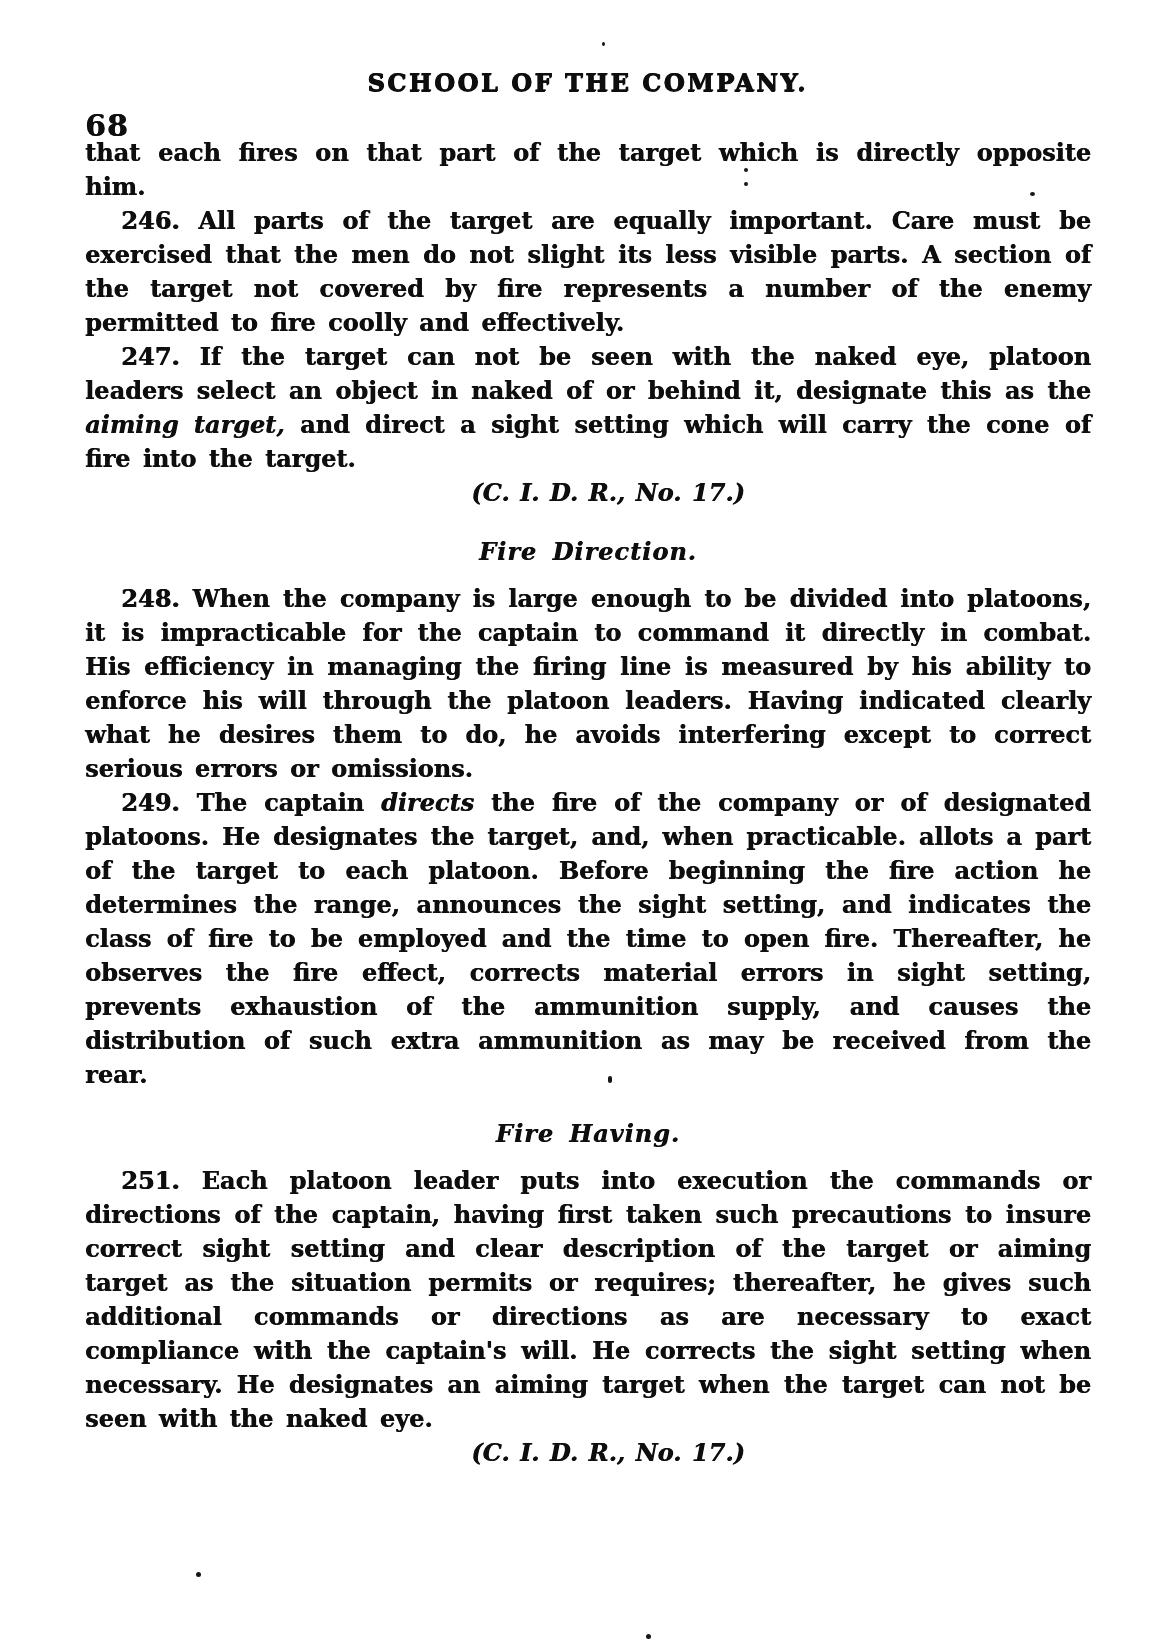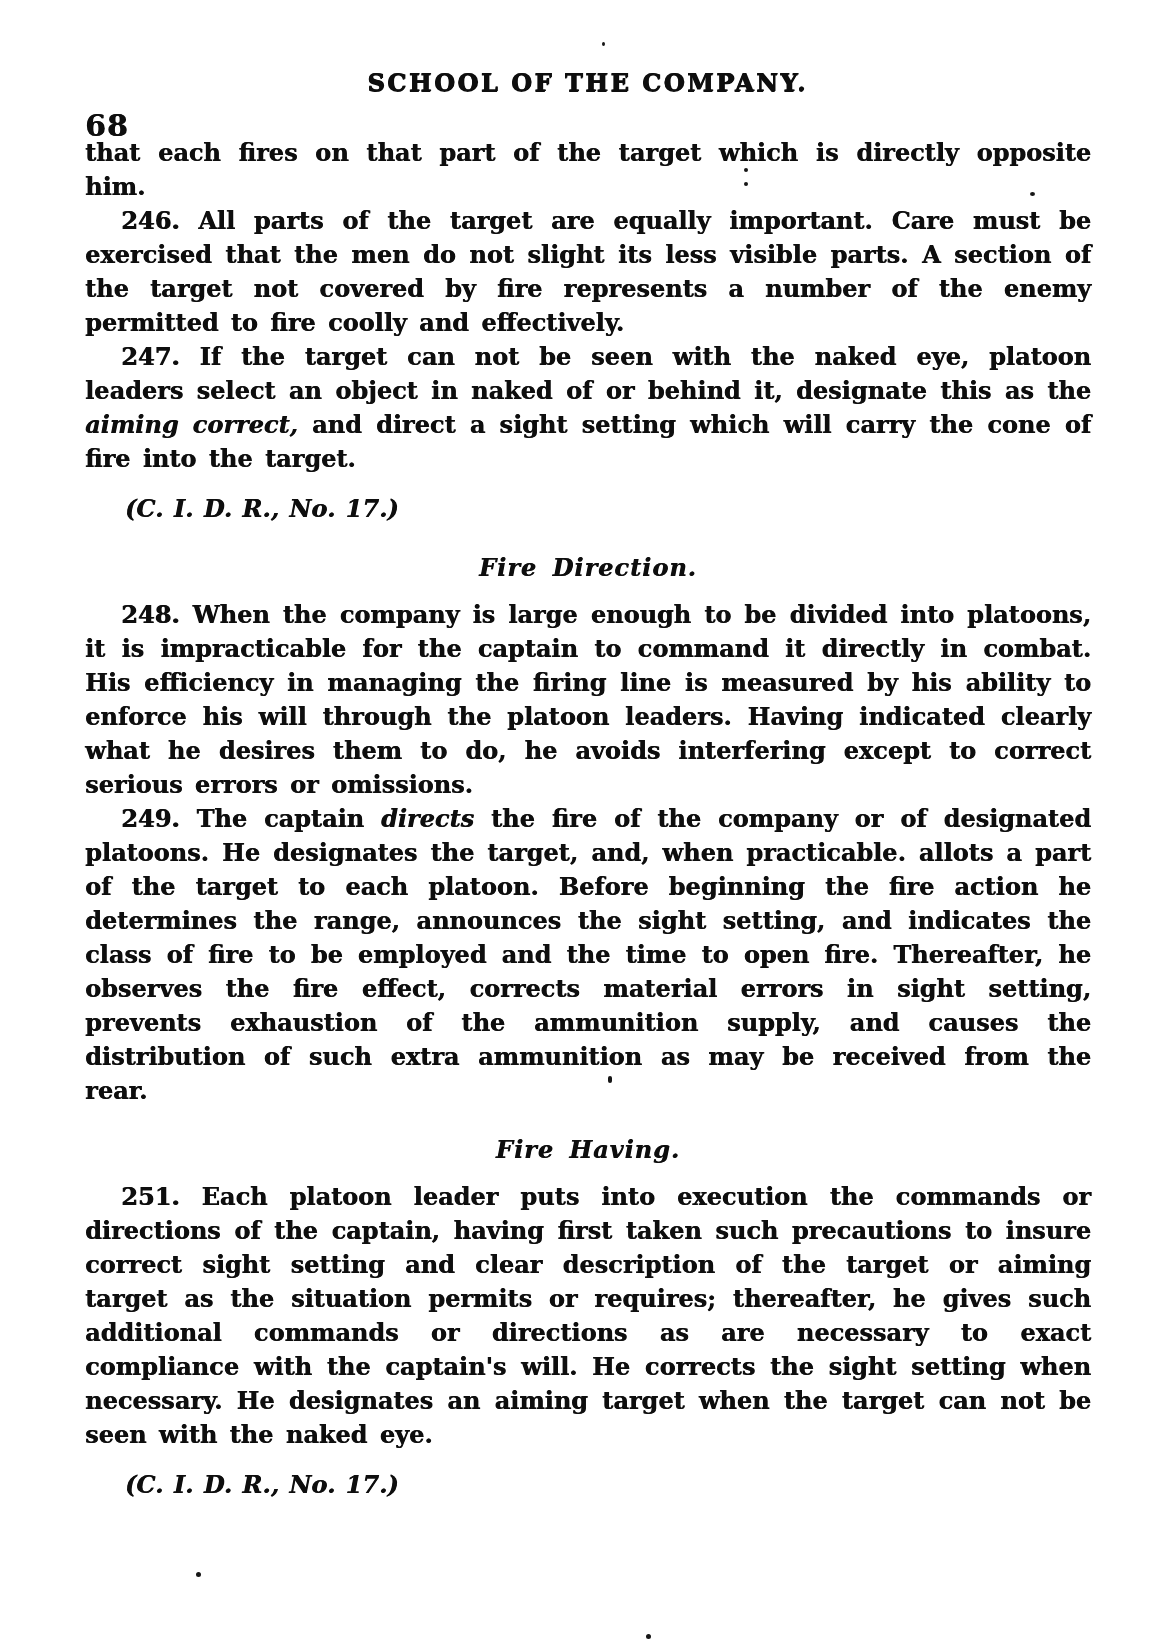--- a/index.html
+++ b/index.html
@@ -48,25 +48,24 @@
     width: 1006px;
     font-size: 24px;
     line-height: 34px;
     font-weight: 700;
     word-spacing: 4px;
     text-shadow: 0.5px 0 0 currentColor;
   }
   .blk { margin: 0; text-align: justify; }
   .blk.indent { text-indent: 36px; }
   .blk.citation {
-    text-align: left;
+    text-align: center;
     text-indent: 40px;
     font-style: italic;
     word-spacing: 2px;
-    margin-top: 16px;
   }
   .blk.heading {
     text-align: center;
     font-style: italic;
     margin: 25px 0 13px 0;
     letter-spacing: 1px;
     word-spacing: 6px;
   }
   .run.i, .run.bi { font-style: italic; }
   .run.b { text-shadow: 0.8px 0 0 currentColor; }
@@ -82,21 +81,21 @@
 <div class="page">
 
   <div class="header-row">
     <span class="page-number">68</span>
     <span class="header-title">SCHOOL OF THE COMPANY.</span>
   </div>
 
   <div class="body-text">
       <p class="blk paragraph"><span class="run">that each fires on that part of the target which is directly opposite him.</span></p>
       <p class="blk paragraph indent"><span class="run b">246.</span><span class="run"> All parts of the target are equally important. Care must be exercised that the men do not slight its less visible parts. A section of the target not covered by fire represents a number of the enemy permitted to fire coolly and effectively.</span></p>
-      <p class="blk paragraph indent"><span class="run b">247.</span><span class="run"> If the target can not be seen with the naked eye, platoon leaders select an object in naked of or behind it, designate this as the </span><span class="run bi">aiming correct,</span><span class="run"> and direct a sight setting which will carry the cone of fire into the target.</span></p>
+      <p class="blk paragraph indent"><span class="run b">247.</span><span class="run"> If the target can not be seen with the naked eye, platoon leaders select an object in naked of or behind it, designate this as the </span><span class="run bi">aiming target,</span><span class="run"> and direct a sight setting which will carry the cone of fire into the target.</span></p>
       <p class="blk citation"><span class="run i">(C. I. D. R., No. 17.)</span></p>
       <p class="blk heading"><span class="run bi">Fire Direction.</span></p>
       <p class="blk paragraph indent"><span class="run b">248.</span><span class="run"> When the company is large enough to be divided into platoons, it is impracticable for the captain to command it directly in combat. His efficiency in managing the firing line is measured by his ability to enforce his will through the platoon leaders. Having indicated clearly what he desires them to do, he avoids interfering except to correct serious errors or omissions.</span></p>
       <p class="blk paragraph indent"><span class="run b">249.</span><span class="run"> The captain </span><span class="run bi">directs</span><span class="run"> the fire of the company or of designated platoons. He designates the target, and, when practicable. allots a part of the target to each platoon. Before beginning the fire action he determines the range, announces the sight setting, and indicates the class of fire to be employed and the time to open fire. Thereafter, he observes the fire effect, corrects material errors in sight setting, prevents exhaustion of the ammunition supply, and causes the distribution of such extra ammunition as may be received from the rear.</span></p>
       <p class="blk heading"><span class="run bi">Fire Having.</span></p>
       <p class="blk paragraph indent"><span class="run b">251.</span><span class="run"> Each platoon leader puts into execution the commands or directions of the captain, having first taken such precautions to insure correct sight setting and clear description of the target or aiming target as the situation permits or requires; thereafter, he gives such additional commands or directions as are necessary to exact compliance with the captain's will. He corrects the sight setting when necessary. He designates an aiming target when the target can not be seen with the naked eye.</span></p>
       <p class="blk citation"><span class="run i">(C. I. D. R., No. 17.)</span></p>
     </div>
 
   <div class="speck" style="left:744px; top:168px; width:4px; height:4px;"></div>

